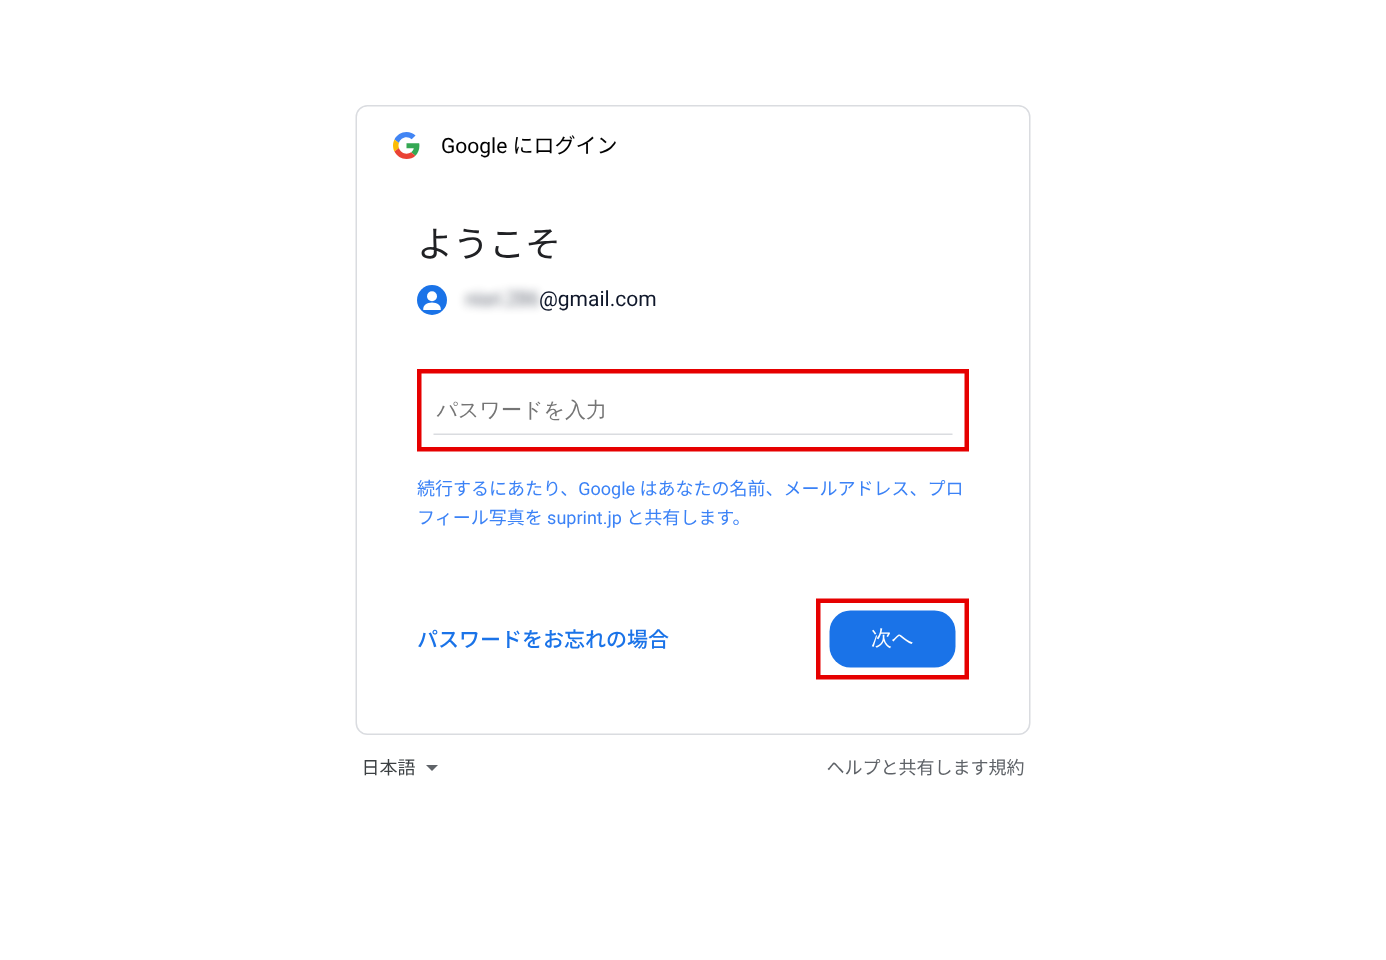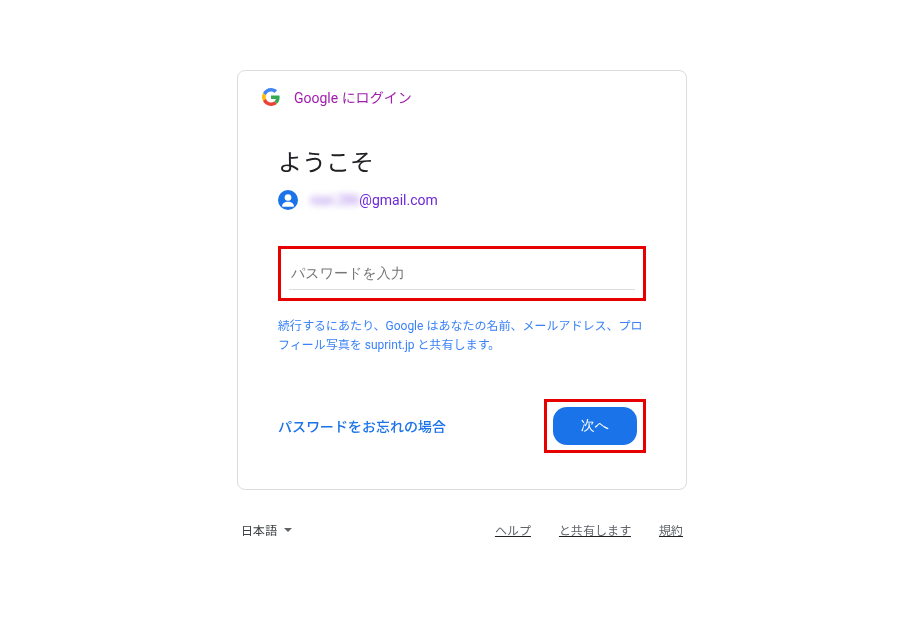--- a/index.html
+++ b/index.html
@@ -27,21 +27,21 @@
       gap: 14px;
       padding: 16px 24px 12px 24px;
     }
     .google-logo {
       width: 18px;
       height: 18px;
       flex-shrink: 0;
     }
     .header-text {
       font-size: 14px;
-      color: #a21caf;
+      color: #000000;
       font-weight: 400;
     }
     .card-body {
       padding: 24px 40px 36px 40px;
     }
     .welcome-heading {
       font-size: 24px;
       font-weight: 400;
       color: #202124;
       margin-bottom: 12px;
@@ -52,21 +52,21 @@
       gap: 12px;
       margin-bottom: 36px;
     }
     .avatar-icon {
       width: 20px;
       height: 20px;
       flex-shrink: 0;
     }
     .account-email {
       font-size: 14px;
-      color: #6d28d9;
+      color: #0f172a;
     }
     .email-blur {
       display: inline-block;
       filter: blur(3px);
       opacity: 0.6;
       letter-spacing: -0.5px;
     }
     .input-highlight-wrap {
       border: 3px solid #e60000;
       padding: 8px 8px;
@@ -113,39 +113,37 @@
       font-weight: 500;
       padding: 10px 28px;
       border-radius: 14px;
       cursor: pointer;
     }
     .footer {
       width: 450px;
       display: flex;
       justify-content: space-between;
       align-items: center;
-      margin-top: 31px;
+      margin-top: 13px;
       padding: 0 4px;
     }
     .lang-picker {
       display: flex;
       align-items: center;
       gap: 6px;
       font-size: 12px;
       color: #3c4043;
       cursor: pointer;
     }
     .chevron-down {
       width: 10px;
       height: 10px;
     }
     .footer-links {
       display: flex;
-      gap: 28px;
-      text-decoration: underline;
     }
     .footer-link {
       font-size: 12px;
       color: #5f6368;
       text-decoration: none;
     }
   </style>
 </head>
 <body>
 

